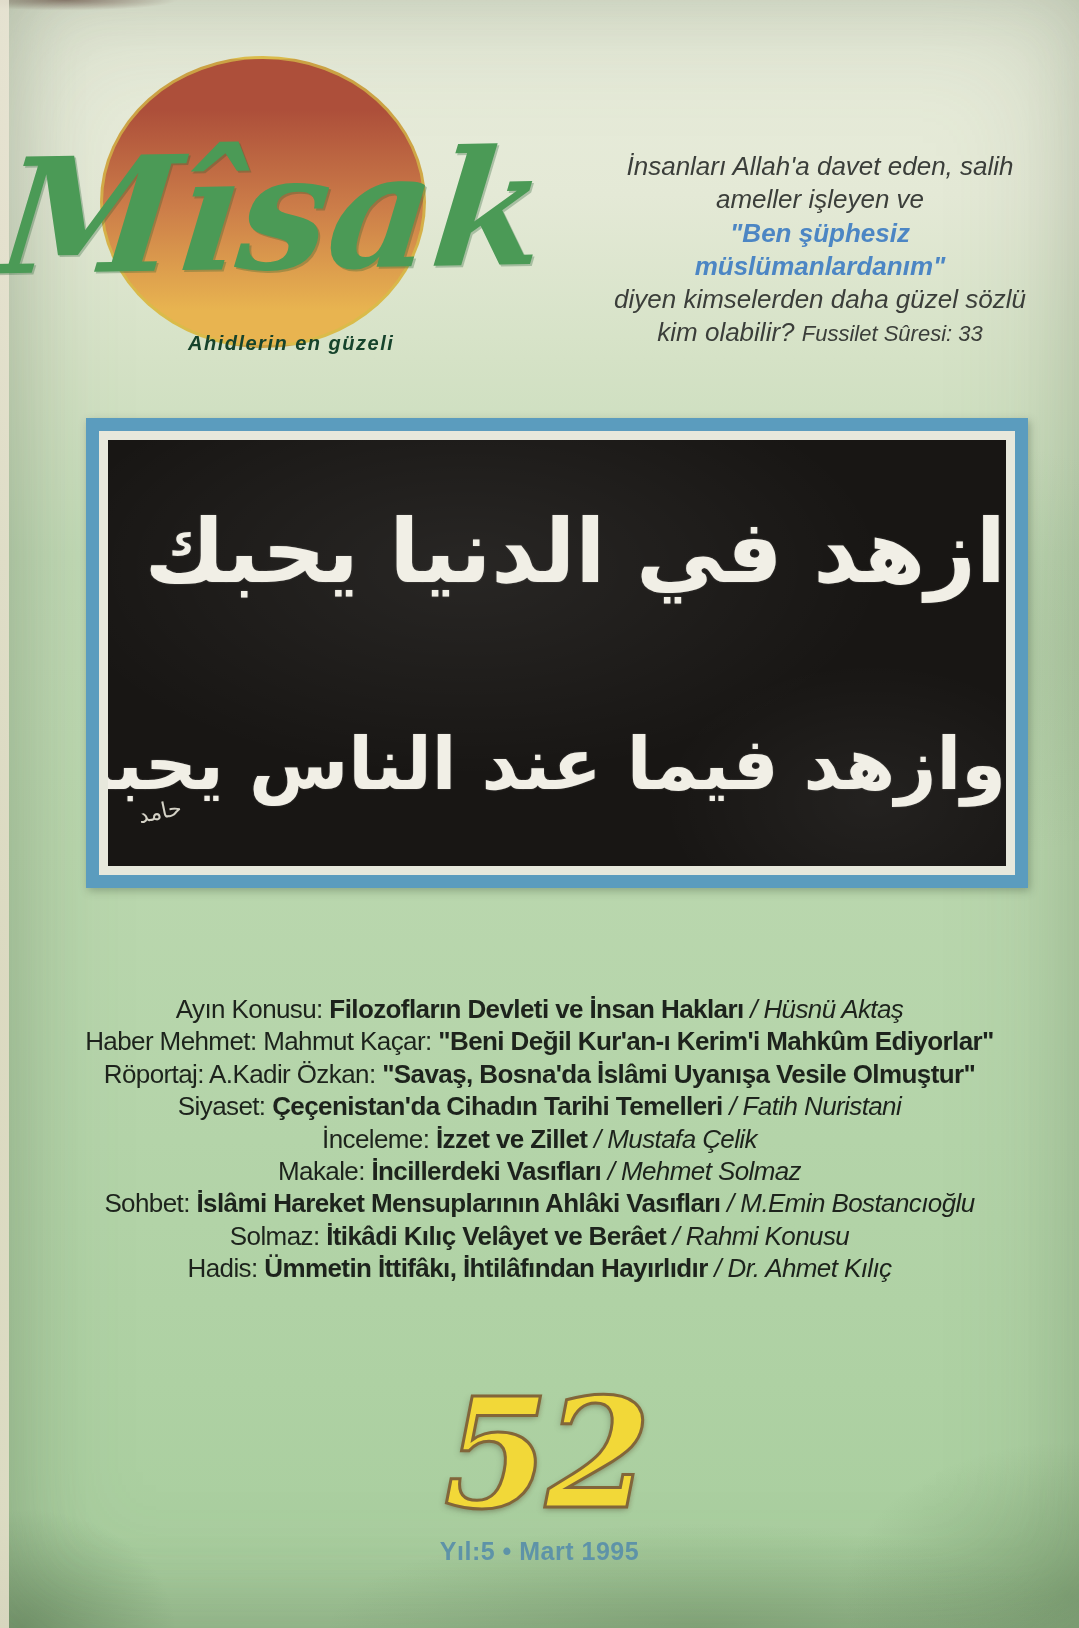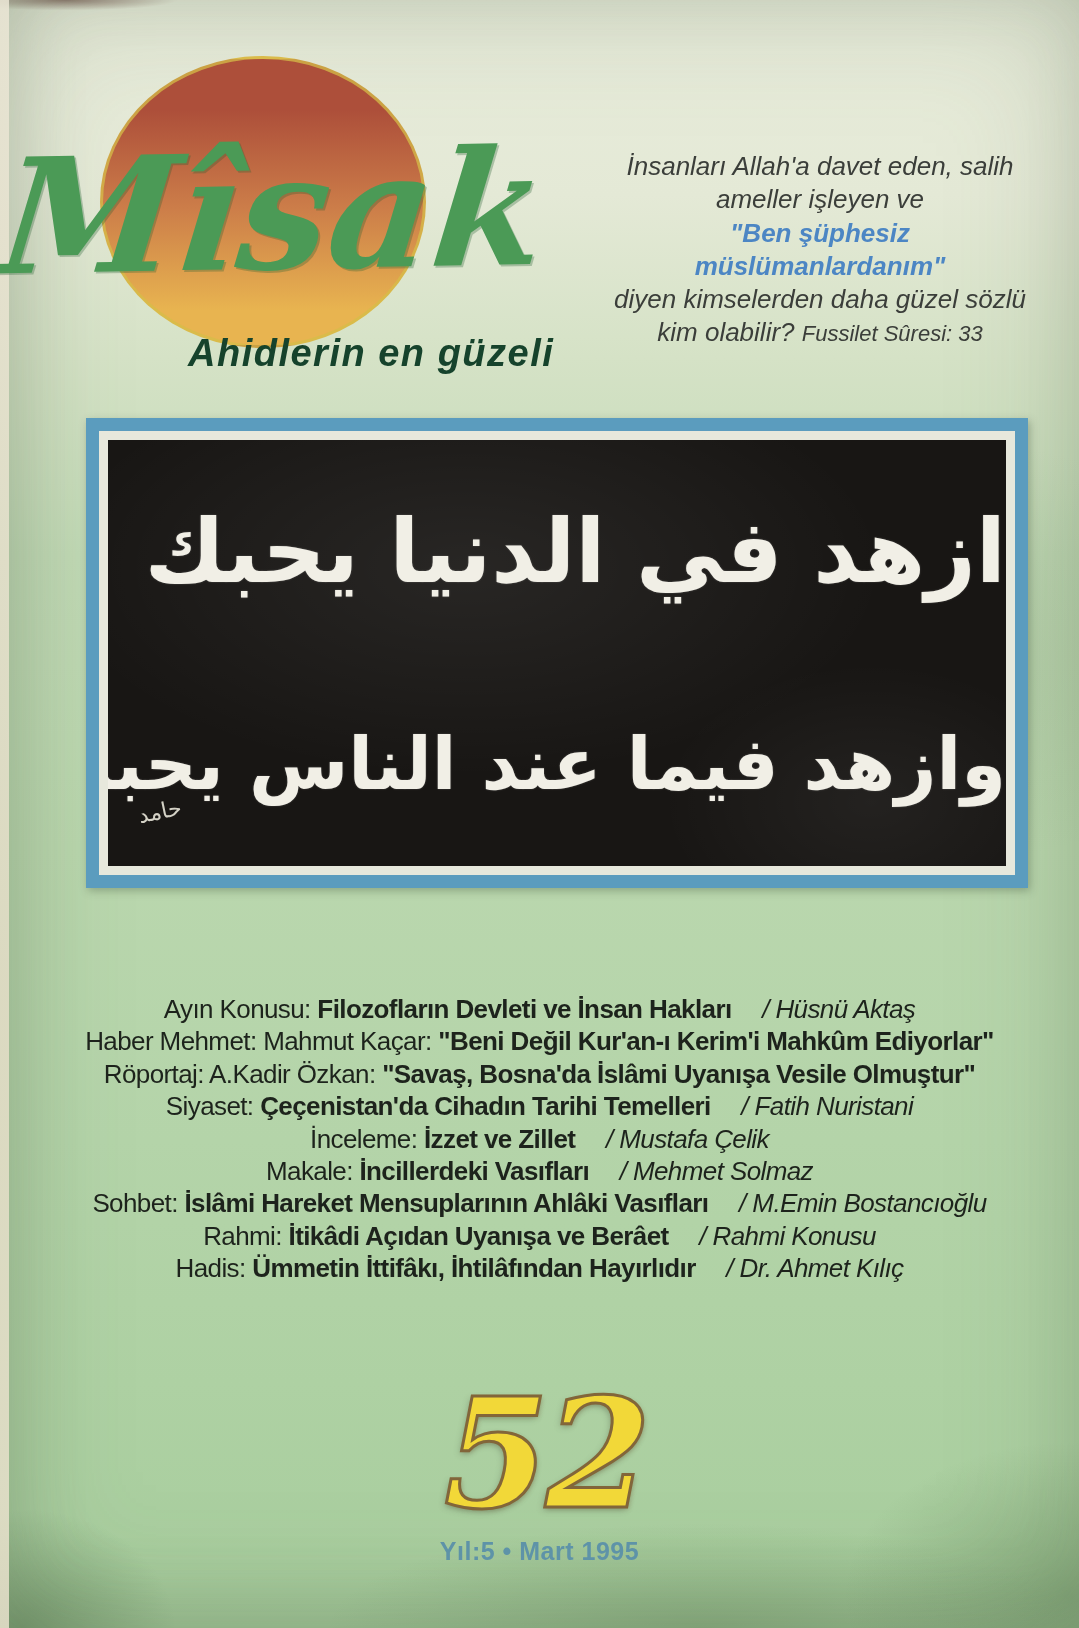--- a/index.html
+++ b/index.html
@@ -38,21 +38,21 @@
     position: absolute; left: 2px; top: 132px; width: 620px;
     font-family: "DejaVu Serif", serif;
     font-style: italic; font-weight: bold;
     font-size: 160px; line-height: 1;
     transform: skewX(-7deg) rotate(-1deg);
     text-shadow: 2px 2px 0 rgba(35,95,50,.30);
     white-space: nowrap;
   }
   .tagline {
     position: absolute; left: 188px; top: 332px;
-    font-size: 38px; font-weight: bold; font-style: italic;
+    font-size: 20px; font-weight: bold; font-style: italic;
     letter-spacing: 1.5px;
     white-space: nowrap;
   }
 
   
   .verse {
     position: absolute; left: 596px; top: 150px; width: 448px;
     text-align: center;
     font-style: italic;
     font-size: 26px; line-height: 1.28;
@@ -104,21 +104,21 @@
   
   .toc {
     position: absolute; left: 0; right: 0; top: 993px;
     text-align: center;
     color: #1d231c;
     font-size: 26px; line-height: 32.4px;
     letter-spacing: -0.6px;
   }
   .toc-line { white-space: nowrap; }
   .toc-title { font-weight: bold; }
-  .toc-author { font-style: italic; padding-left: 24px; }
+  .toc-author { font-style: italic; }
 
   
   .issue-number {
     position: absolute; left: 12px; right: 0; top: 1378px;
     text-align: center;
     font-family: "DejaVu Serif", serif;
     font-style: italic; font-weight: bold;
     font-size: 152px; line-height: 1;
     letter-spacing: -4px;
     -webkit-text-stroke: 3px #82663a;
@@ -166,20 +166,20 @@
   </div>
 
   <div class="toc">
       <div class="toc-line"><span class="toc-label">Ayın Konusu: </span><span class="toc-title">Filozofların Devleti ve İnsan Hakları</span><span class="toc-author"> / Hüsnü Aktaş</span></div>
       <div class="toc-line"><span class="toc-label">Haber Mehmet: </span><span class="toc-pre">Mahmut Kaçar: </span><span class="toc-title">"Beni Değil Kur'an-ı Kerim'i Mahkûm Ediyorlar"</span></div>
       <div class="toc-line"><span class="toc-label">Röportaj: </span><span class="toc-pre">A.Kadir Özkan: </span><span class="toc-title">"Savaş, Bosna'da İslâmi Uyanışa Vesile Olmuştur"</span></div>
       <div class="toc-line"><span class="toc-label">Siyaset: </span><span class="toc-title">Çeçenistan'da Cihadın Tarihi Temelleri</span><span class="toc-author"> / Fatih Nuristani</span></div>
       <div class="toc-line"><span class="toc-label">İnceleme: </span><span class="toc-title">İzzet ve Zillet</span><span class="toc-author"> / Mustafa Çelik</span></div>
       <div class="toc-line"><span class="toc-label">Makale: </span><span class="toc-title">İncillerdeki Vasıfları</span><span class="toc-author"> / Mehmet Solmaz</span></div>
       <div class="toc-line"><span class="toc-label">Sohbet: </span><span class="toc-title">İslâmi Hareket Mensuplarının Ahlâki Vasıfları</span><span class="toc-author"> / M.Emin Bostancıoğlu</span></div>
-      <div class="toc-line"><span class="toc-label">Rahmi: </span><span class="toc-title">İtikâdi Açıdan Uyanışa ve Berâet</span><span class="toc-author"> / Rahmi Konusu</span></div>
+      <div class="toc-line"><span class="toc-label">Solmaz: </span><span class="toc-title">İtikâdi Kılıç Velâyet ve Berâet</span><span class="toc-author"> / Rahmi Konusu</span></div>
       <div class="toc-line"><span class="toc-label">Hadis: </span><span class="toc-title">Ümmetin İttifâkı, İhtilâfından Hayırlıdır</span><span class="toc-author"> / Dr. Ahmet Kılıç</span></div>
     </div>
 
   <div class="issue-number" style="color: rgb(242, 216, 56);">52</div>
   <div class="issue-info" style="color: rgb(94, 147, 168);">Yıl:5 • Mart 1995</div>
 
 </div>
 
 </body></html>

